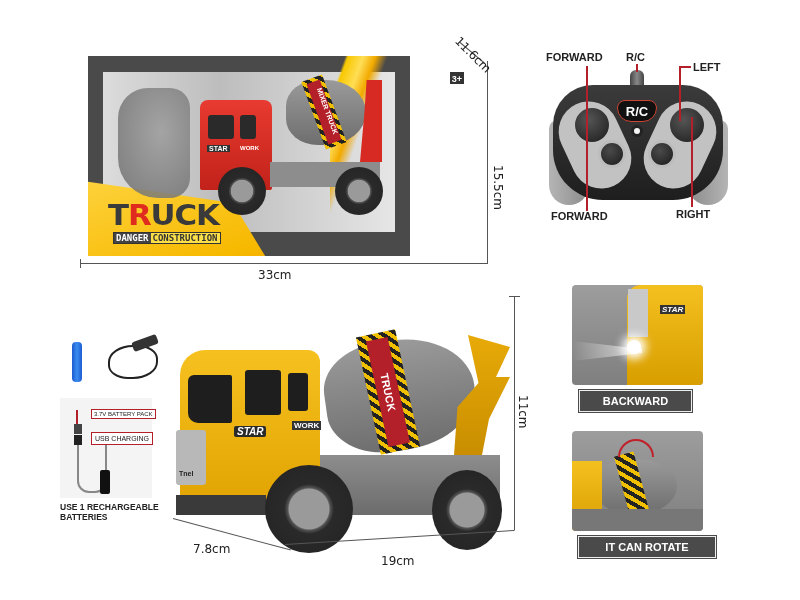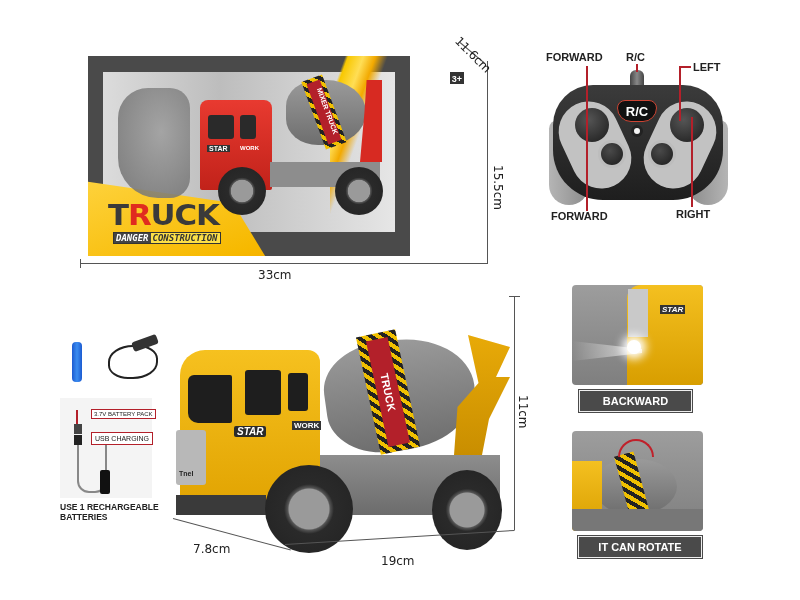--- a/index.html
+++ b/index.html
@@ -9,21 +9,21 @@
   .line { background: #555; position: absolute; }
   
   .box-outer { left: 88px; top: 56px; width: 322px; height: 200px; background: #4a4a4a; }
   .box-window { left: 103px; top: 72px; width: 292px; height: 160px; background: linear-gradient(90deg,#dcdcdc 0%,#bdbdbd 40%,#e6e6e6 100%); clip-path: polygon(0 0, 100% 0, 100% 100%, 0 100%); }
   .box-yellow { left: 88px; top: 150px; width: 322px; height: 106px; background: linear-gradient(160deg,#ffd84a 0%,#f7b900 70%,#f39c00 100%); clip-path: polygon(0 30%, 45% 50%, 55% 100%, 0 100%); }
   .box-stripes { left: 330px; top: 56px; width: 80px; height: 200px; background: linear-gradient(110deg,transparent 10%,#f8c800 12%,#ffde55 22%,#f2a900 30%,transparent 38%); }
   .badge { left: 449px; top: 71px; width: 16px; height: 14px; background: #333; color: #fff; font-size: 9px; font-weight: bold; text-align: center; line-height: 14px; border: 1px solid #fff; }
   .truck-logo { left: 108px; top: 199px; font-family: "DejaVu Sans", sans-serif; font-size: 28px; font-weight: bold; color: #3a3a3a; letter-spacing: -1px; transform: scaleX(1.1); transform-origin: left; }
   .truck-logo .r { color: #e02b1f; }
   .danger-bar { left: 113px; top: 232px; height: 12px; display: flex; border: 1px solid #333; }
-  .danger-bar span { font-family: "DejaVu Sans Mono", monospace; font-size: 9px; font-weight: bold; padding: 0 2px; line-height: 10px; font-style: italic; }
+  .danger-bar span { font-family: "DejaVu Sans Mono", monospace; font-size: 9px; font-weight: bold; padding: 0 2px; line-height: 10px; }
   .danger { background: #444; color: #fff; }
   .construction { background: #fde047; color: #333; }
   
   .cab { border-radius: 8px 8px 2px 2px; }
   .wheel { border-radius: 50%; background: radial-gradient(circle,#9a9a9a 0 32%,#555 34%,#2a2a2a 40%,#222 100%); }
   .drum { border-radius: 40% 50% 50% 40%; background: linear-gradient(180deg,#9a9a9a,#6e6e6e); }
   .drum-band { background: repeating-linear-gradient(45deg,#f0c000 0 4px,#222 4px 8px); }
   .drum-band-inner { background: #b3202a; color: #fff; font-weight: bold; writing-mode: vertical-rl; text-align: center; font-size: 9px; }
   
   .ctrl-body { left: 553px; top: 85px; width: 170px; height: 115px; background: linear-gradient(180deg,#3b3b3b,#1e1e1e); border-radius: 40px 40px 50px 50px; }
@@ -166,13 +166,13 @@
 </div>
 <div class="abs feat-label" style="left:579px;top:390px;width:113px;">BACKWARD</div>
 
 <div class="abs feat-img" style="left:572px;top:431px;width:131px;height:100px;">
   <div class="abs drum" style="left:25px;top:28px;width:80px;height:55px;"></div>
   <div class="abs drum-band" style="left:50px;top:22px;width:20px;height:64px;transform:rotate(-15deg);"></div>
   <div class="abs" style="left:0;top:30px;width:30px;height:70px;background:linear-gradient(180deg,#f4c020,#d89e00);"></div>
   <div class="abs" style="left:0;top:78px;width:131px;height:22px;background:#777;"></div>
   <div class="abs" style="left:46px;top:8px;width:36px;height:18px;border:2px solid #c0202a;border-bottom:none;border-radius:20px 20px 0 0;"></div>
 </div>
-<div class="abs feat-label" style="left:578px;top:536px;width:124px;">IT CAN ROTATE</div>
+<div class="abs feat-label" style="left:578px;top:536px;width:138px;">IT CAN ROTATE</div>
 
 </body></html>

